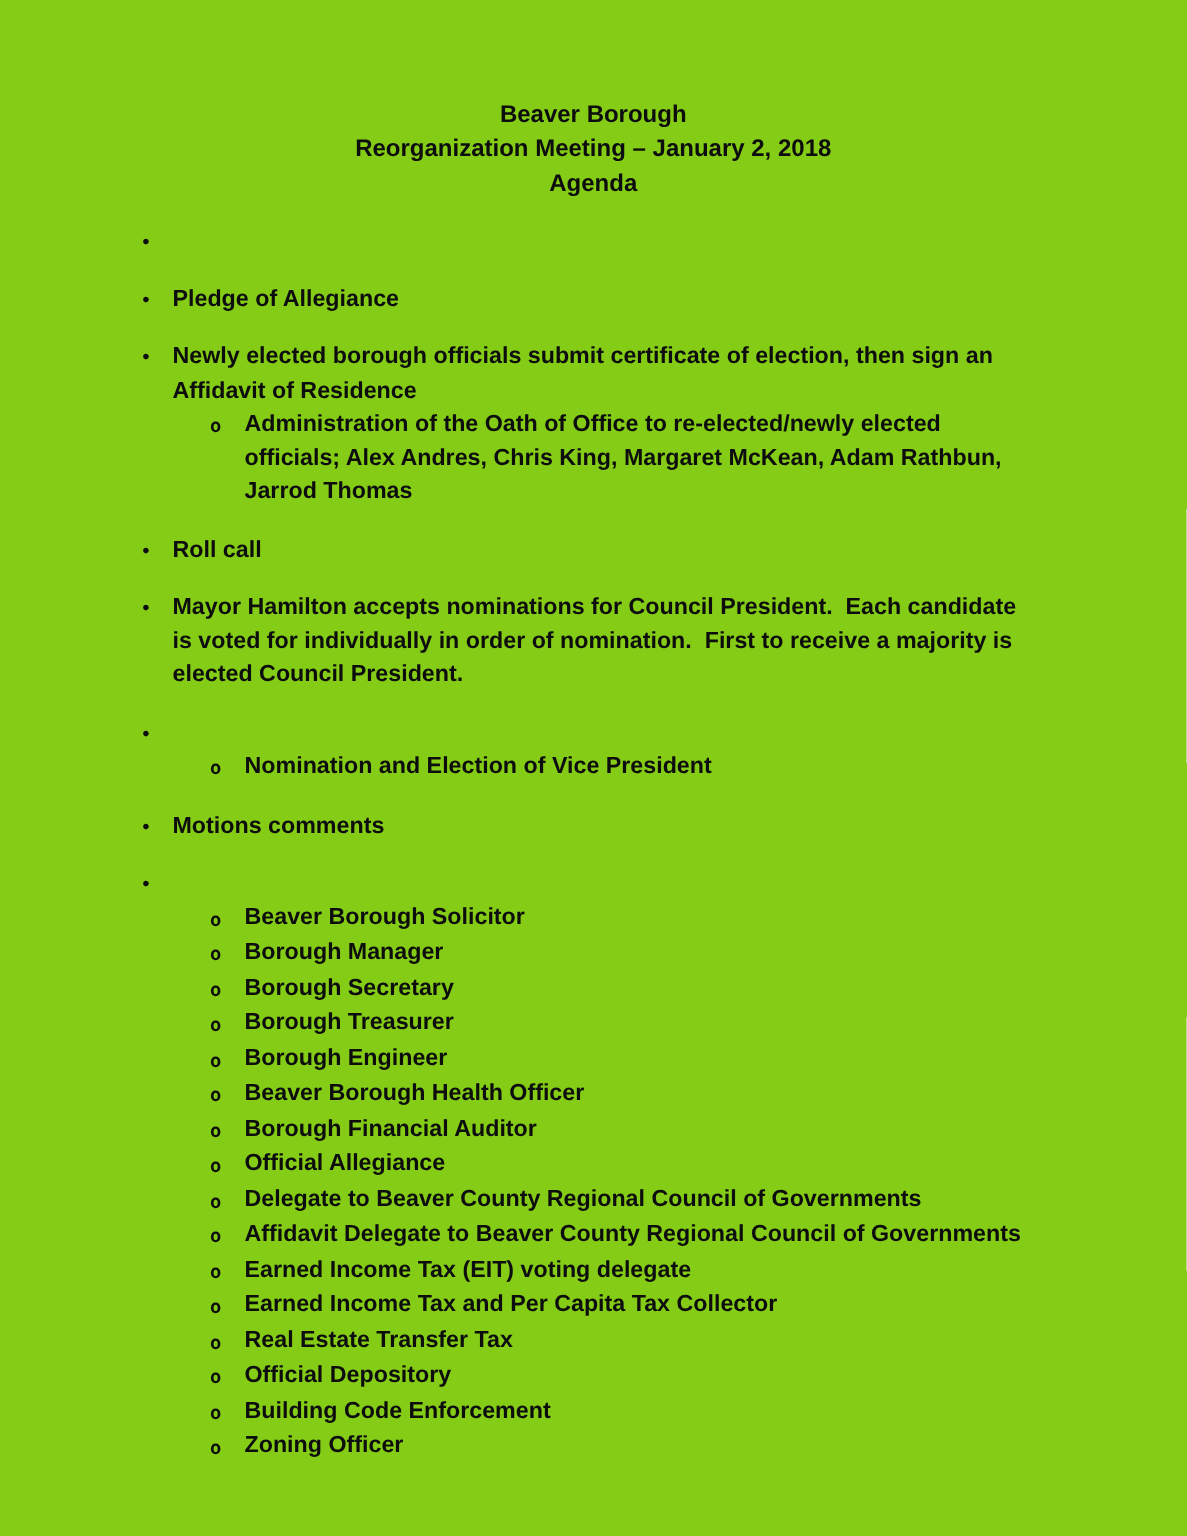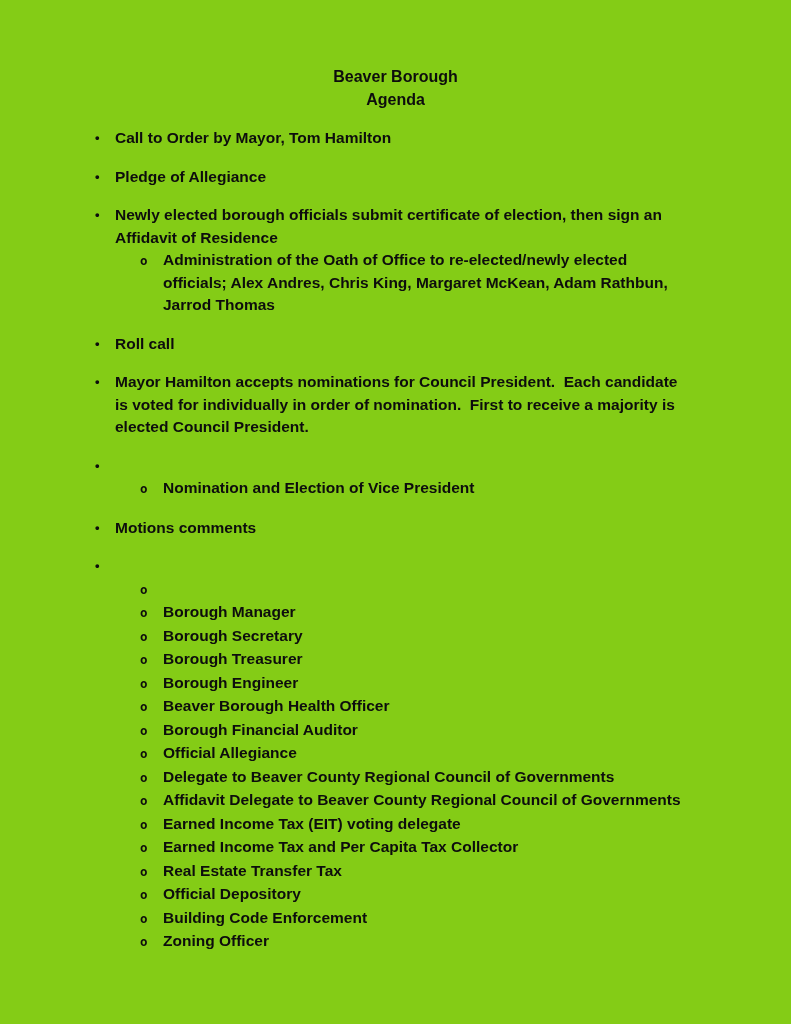--- a/index.html
+++ b/index.html
@@ -64,26 +64,26 @@
     white-space: pre-wrap;
     max-width: 527px;
   }
 </style>
 </head>
 <body>
 
 <div class="page">
   <div class="title-block">
     <div class="title-line">Beaver Borough</div>
+    <div class="title-line">Reorganization Meeting – January 2, 2018</div>
     <div class="title-line">Agenda</div>
   </div>
   <div class="agenda">
       <div class="item">
         <span class="bullet">•</span>
-        <div class="text">Call to Order by Mayor, Tom Hamilton</div>
       </div>
       <div class="item">
         <span class="bullet">•</span>
         <div class="text">Pledge of Allegiance</div>
       </div>
       <div class="item">
         <span class="bullet">•</span>
         <div class="text">Newly elected borough officials submit certificate of election, then sign an Affidavit of Residence</div>
       </div>
       <div class="sub">
@@ -107,20 +107,21 @@
       </div>
       <div class="item">
         <span class="bullet">•</span>
         <div class="text">Motions comments</div>
       </div>
       <div class="item">
         <span class="bullet">•</span>
       </div>
       <div class="sub">
         <span class="bullet">o</span>
+        <div class="text">Beaver Borough Solicitor</div>
       </div>
       <div class="sub">
         <span class="bullet">o</span>
         <div class="text">Borough Manager</div>
       </div>
       <div class="sub">
         <span class="bullet">o</span>
         <div class="text">Borough Secretary</div>
       </div>
       <div class="sub">

